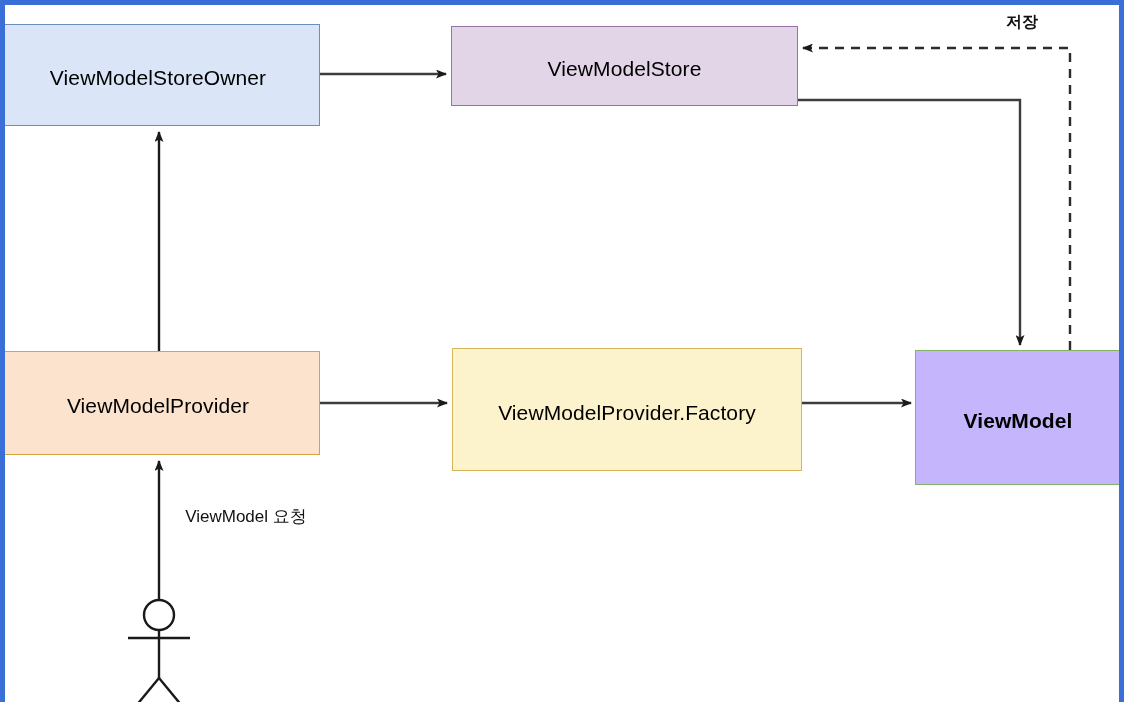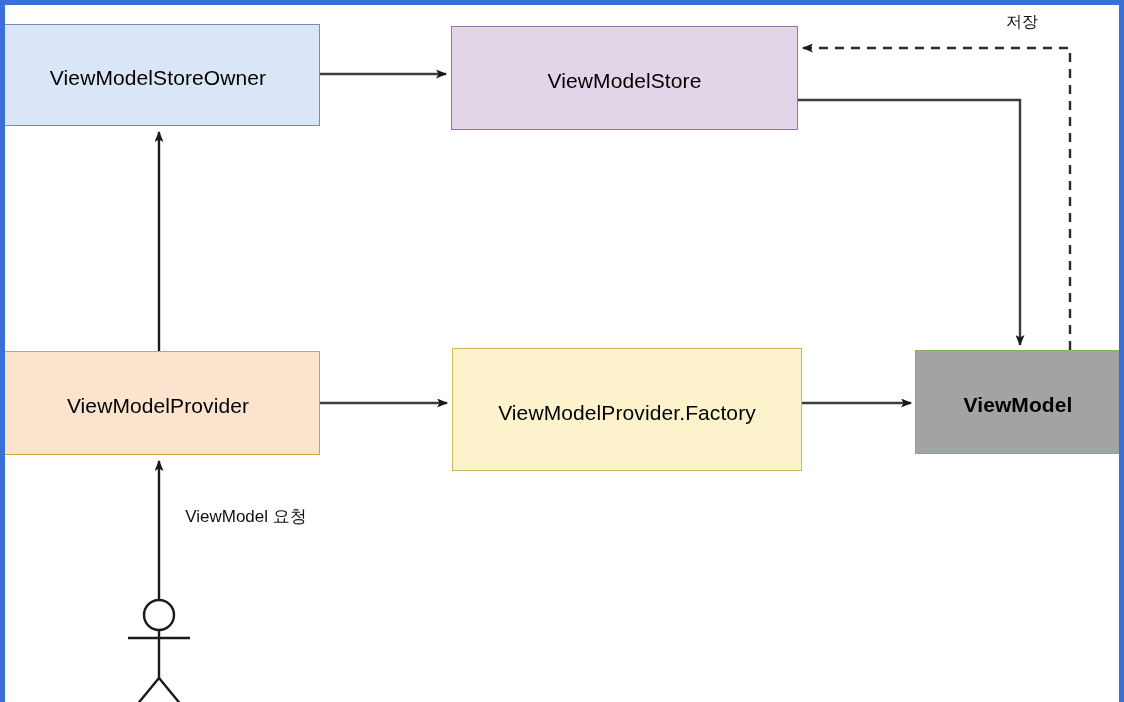--- a/index.html
+++ b/index.html
@@ -122,37 +122,37 @@
       <line x1="128" y1="638" x2="190" y2="638" stroke="#1a1a1a" stroke-width="2.4"></line>
       <line x1="159" y1="678" x2="131" y2="712" stroke="#1a1a1a" stroke-width="2.4"></line>
       <line x1="159" y1="678" x2="187" y2="712" stroke="#1a1a1a" stroke-width="2.4"></line>
     </g>
   </svg>
 
   <div class="node" id="node-viewmodelstoreowner" style="left:-4px; top:24px; width:324px; height:102px; background:#dae5f7; border:1px solid #6c8ebf;">
     <span class="node-label">ViewModelStoreOwner</span>
   </div>
 
-  <div class="node" id="node-viewmodelstore" style="left:451px; top:26px; width:347px; height:104px; background:#e1d5e7; border:1px solid #9673a6;">
+  <div class="node" id="node-viewmodelstore" style="left:451px; top:26px; width:347px; height:80px; background:#e1d5e7; border:1px solid #9673a6;">
     <span class="node-label">ViewModelStore</span>
   </div>
 
   <div class="node" id="node-viewmodelprovider" style="left:-4px; top:351px; width:324px; height:104px; background:#fbe3cd; border:1px solid #d6a33e;">
     <span class="node-label">ViewModelProvider</span>
   </div>
 
   <div class="node" id="node-viewmodelproviderfactory" style="left:452px; top:348px; width:350px; height:123px; background:#fcf2cc; border:1px solid #d6b656;">
     <span class="node-label">ViewModelProvider.Factory</span>
   </div>
 
-  <div class="node bold" id="node-viewmodel" style="left:915px; top:350px; width:209px; height:104px; background:#a3a3a3; border:1px solid #82b366; border-right:0;">
+  <div class="node bold" id="node-viewmodel" style="left:915px; top:350px; width:209px; height:135px; background:#c4b5fd; border:1px solid #82b366; border-right:0;">
     <span class="node-label" style="margin-right:4px;">ViewModel</span>
   </div>
 
-  <div class="edge-label small" style="left:1022px; top:22px; transform: translate(-50%,-50%);">
+  <div class="edge-label small" style="left:1022px; top:22px; transform: translate(-50%,-50%); font-weight: bold;">
     <span>저장</span>
   </div>
 
   <div class="edge-label" style="left:246px; top:516px; transform: translate(-50%,-50%);">
     <span>ViewModel 요청</span>
   </div>
 
   <div class="frame"></div>
 
 </div>

